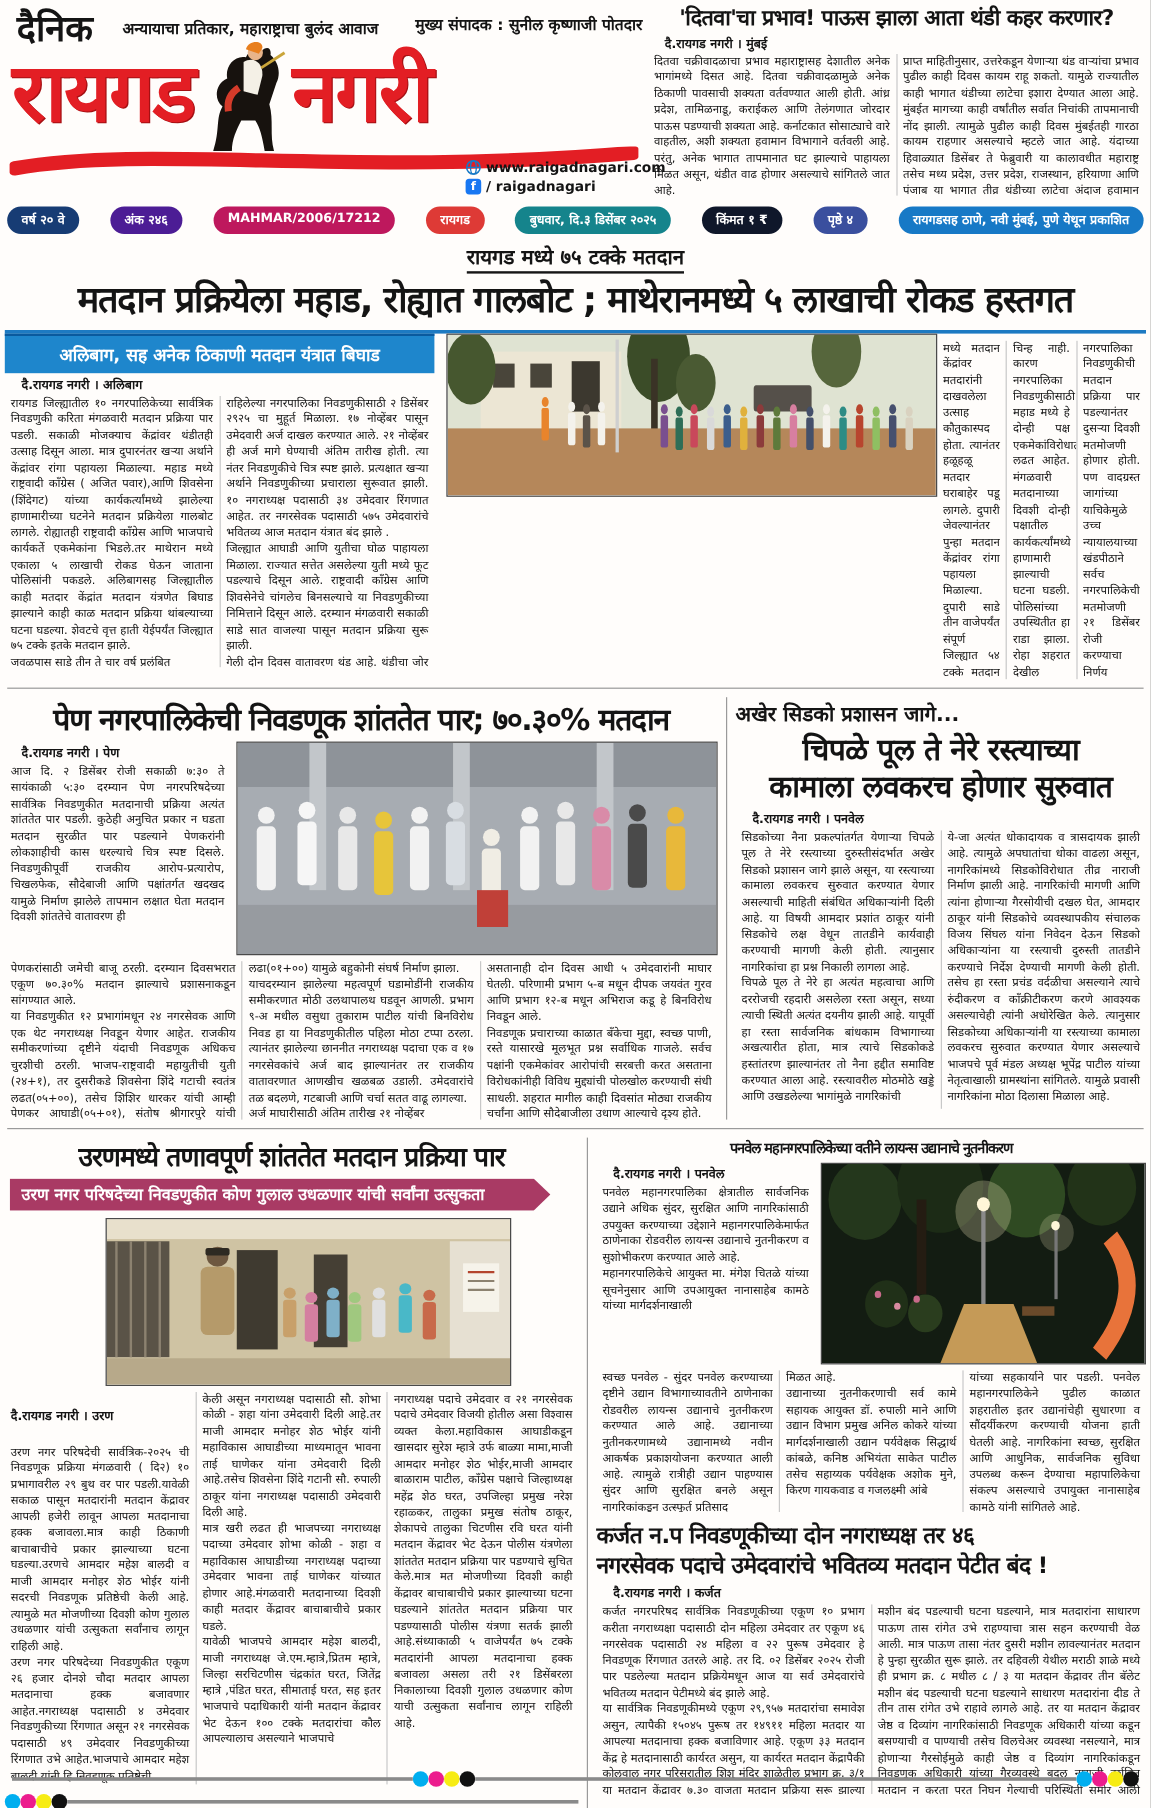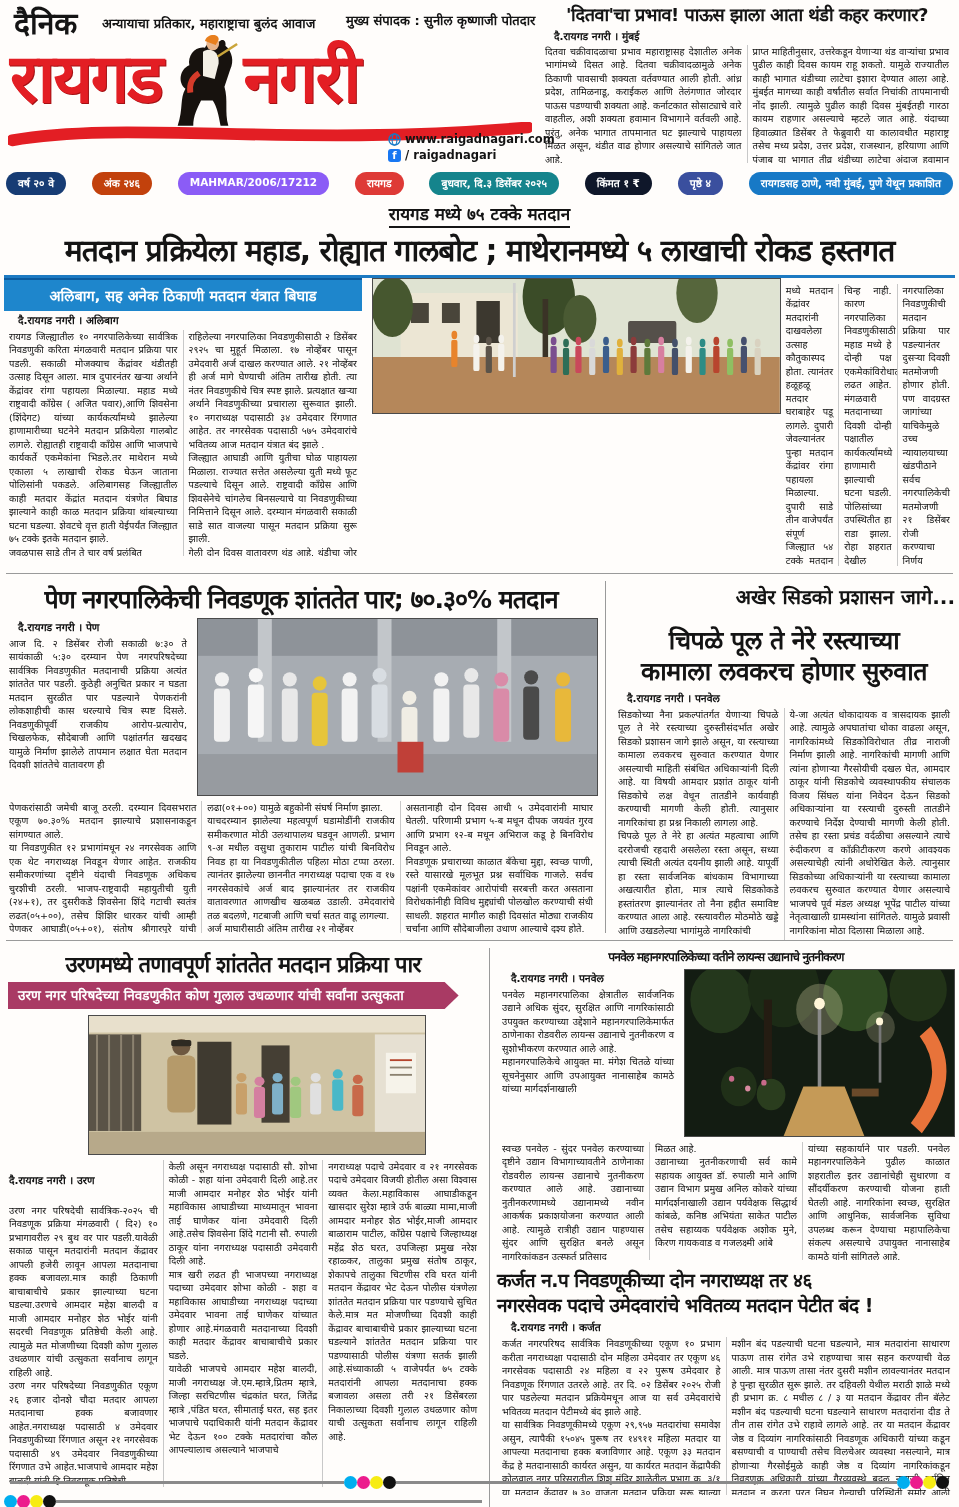--- a/index.html
+++ b/index.html
@@ -52,21 +52,21 @@
   
   .row2{display:flex;height:352px;margin:0 4px;}
   .pen{width:594px;flex:0 0 594px;padding-right:7px;}
   .pen h2{margin:0 0 3px;font-size:25px;font-weight:800;text-align:center;white-space:nowrap;letter-spacing:-1px;}
   .pen-top{display:flex;height:178px;}
   .pen-intro{width:188px;flex:0 0 188px;display:flex;flex-direction:column;overflow:hidden;}
   .pen-top .photo{flex:1;margin-left:5px;}
   .pen-bottom{height:132px;margin-top:5px;}
   .vdiv{border-left:1px solid #9a9a9a;}
   .cidco{flex:1;padding-left:7px;}
-  .cidco .kick{text-align:right;font-size:20px;font-weight:800;margin:2px 0 16px;}
+  .cidco .kick{text-align:left;font-size:17px;font-weight:800;margin:2px 0 4px;}
   .cidco h2{margin:0 0 4px;text-align:center;font-size:25px;font-weight:800;line-height:1.22;
             white-space:pre-line;letter-spacing:-0.5px;}
   .cidco .cols{height:232px;}
   
   .row3{display:flex;margin:0 4px;height:560px;}
   .uran{width:478px;flex:0 0 478px;padding-right:7px;display:flex;flex-direction:column;}
   .uran h2{margin:0;font-size:22px;font-weight:800;text-align:center;white-space:nowrap;letter-spacing:-0.8px;}
   .ribbon{display:block;width:88%;margin:4px 0 6px 4px;background:#a93a64;color:#fff;font-weight:700;
           font-size:13.5px;padding:4px 20px 5px 10px;
           clip-path:polygon(0 0,calc(100% - 14px) 0,100% 50%,calc(100% - 14px) 100%,0 100%);}
@@ -133,22 +133,22 @@
       <div class="byline">दै.रायगड नगरी । मुंबई</div>
       <div class="cols" style="height:118px;">
         <div class="col">दितवा चक्रीवादळाचा प्रभाव महाराष्ट्रासह देशातील अनेक भागांमध्ये दिसत आहे. दितवा चक्रीवादळामुळे अनेक ठिकाणी पावसाची शक्यता वर्तवण्यात आली होती. आंध्र प्रदेश, तामिळनाडू, कराईकल आणि तेलंगणात जोरदार पाऊस पडण्याची शक्यता आहे. कर्नाटकात सोसाट्याचे वारे वाहतील, अशी शक्यता हवामान विभागाने वर्तवली आहे. परंतु, अनेक भागात तापमानात घट झाल्याचे पाहायला मिळत असून, थंडीत वाढ होणार असल्याचे सांगितले जात आहे.</div>
         <div class="col">प्राप्त माहितीनुसार, उत्तरेकडून येणाऱ्या थंड वाऱ्यांचा प्रभाव पुढील काही दिवस कायम राहू शकतो. यामुळे राज्यातील काही भागात थंडीच्या लाटेचा इशारा देण्यात आला आहे. मुंबईत मागच्या काही वर्षांतील सर्वात निचांकी तापमानाची नोंद झाली. त्यामुळे पुढील काही दिवस मुंबईतही गारठा कायम राहणार असल्याचे म्हटले जात आहे. यंदाच्या हिवाळ्यात डिसेंबर ते फेब्रुवारी या कालावधीत महाराष्ट्र तसेच मध्य प्रदेश, उत्तर प्रदेश, राजस्थान, हरियाणा आणि पंजाब या भागात तीव्र थंडीच्या लाटेचा अंदाज हवामान खात्याने वर्तवला आहे.</div>
       </div>
     </div>
   </div>
 
   <div class="badges">
     <span class="badge" style="background: rgb(23, 60, 116);">वर्ष २० वे</span>
-    <span class="badge" style="background: #c2410c;">अंक २४६</span>
-    <span class="badge" style="background: #8b5cf6;">MAHMAR/2006/17212</span>
+    <span class="badge" style="background: #4c1d95;">अंक २४६</span>
+    <span class="badge" style="background: #be185d;">MAHMAR/2006/17212</span>
     <span class="badge" style="background: rgb(222, 58, 54);">रायगड</span>
     <span class="badge" style="background: rgb(21, 132, 140);">बुधवार, दि.३ डिसेंबर २०२५</span>
     <span class="badge" style="background: #0f172a;">किंमत १ ₹</span>
     <span class="badge" style="background: rgb(58, 79, 158);">पृष्ठे ४</span>
     <span class="badge" style="background: rgb(23, 121, 198);">रायगडसह ठाणे, नवी मुंबई, पुणे येथून प्रकाशित</span>
   </div>
 
   <div class="kicker-wrap">
     <span class="kicker">रायगड मध्ये ७५ टक्के मतदान</span>
   </div>

